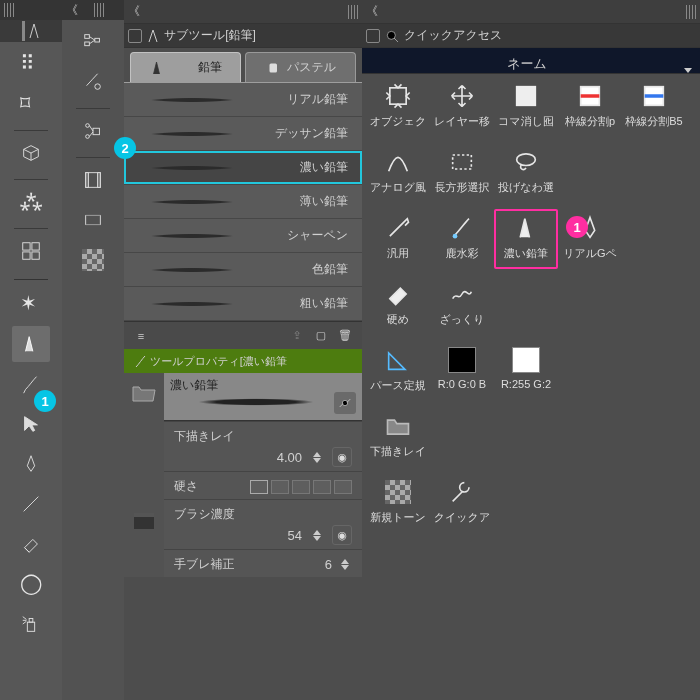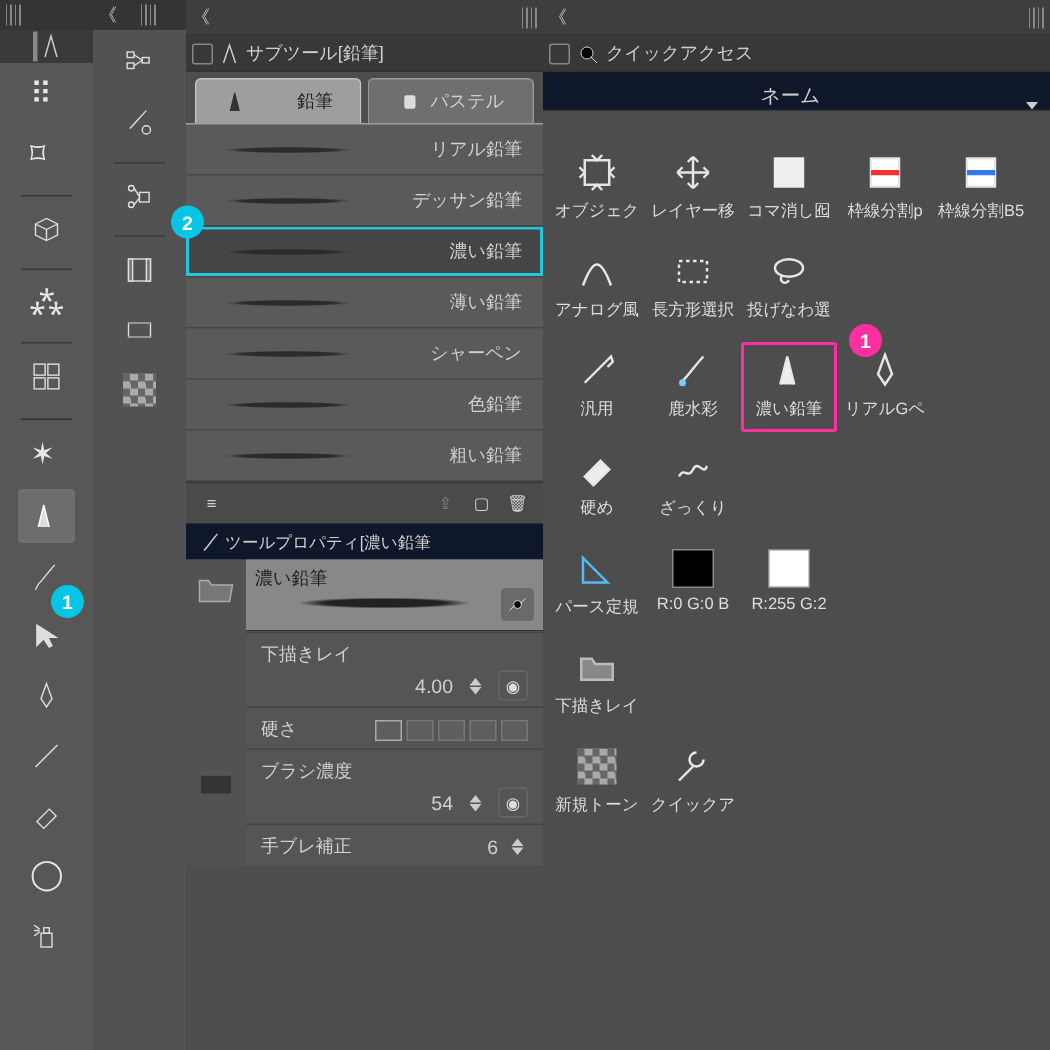--- a/index.html
+++ b/index.html
@@ -48,21 +48,21 @@
   .brow .stroke{ position:absolute; left:16px; top:14px; width:130px; height:6px;
                  background:radial-gradient(ellipse 60px 3px at 40% 50%, #2b2b2b 0%, #2b2b2b 50%, transparent 70%);}
   .brow.sel{ background:#454545;}
   .brow.hlcyan{ box-shadow: inset 0 0 0 2px #22c7dd;}
   .bottombar{ height:28px; display:flex; align-items:center; justify-content:flex-start; gap:6px;
              padding:0 8px; background:#4a4a4a; border-top:1px solid #333;}
   .smico{width:18px;height:18px;display:inline-flex;align-items:center;justify-content:center;color:#d0d0d0;}
   .smico.disabled{opacity:0.4;}
 
   
-  .prop-hdr{height:24px;background:#0f172a;display:flex;align-items:center;padding:0 4px;gap:4px;font-size:11px;}
+  .prop-hdr{height:24px;background:#4d7c0f;display:flex;align-items:center;padding:0 4px;gap:4px;font-size:11px;}
   .folder-col{width:40px;display:flex;flex-direction:column;align-items:center;gap:8px;padding-top:8px;background:#525252;}
   .prop-wrap{display:flex;}
   .prop-body{flex:1;background:#555;}
   .preview{height:48px;position:relative;background:#888;border-bottom:1px solid #333;}
   .preview .label{position:absolute;top:4px;left:6px;font-size:12px;color:#222;}
   .preview .stroke{ position:absolute; left:20px; top:24px; width:160px; height:10px;
                  background:radial-gradient(ellipse 80px 5px at 45% 50%, #222 0%, #222 50%, transparent 72%);}
   .preview .wrench{position:absolute;right:6px;bottom:6px;width:22px;height:22px;border-radius:3px;background:#6a6a6a;
                   display:flex;align-items:center;justify-content:center;}
   .prop-row{padding:6px 10px 4px 10px;border-top:1px solid #444;}
@@ -75,21 +75,21 @@
   .updown .d{border-top:5px solid #ccc;}
   .boxes{display:flex;gap:3px;}
   .boxes div{width:18px;height:14px;border:1px solid #777;background:#5e5e5e;}
   .boxes div.lead{border:1px solid #aaa;}
   .endicon{width:20px;height:20px;display:flex;align-items:center;justify-content:center;color:#ddd;border:1px solid #666;border-radius:3px;}
 
   
   .qtabs{height:26px;background:#0f172a;display:flex;align-items:flex-end;padding:0 8px;border-bottom:1px solid #333;}
   .qtabs .qlab{flex:1;text-align:center;font-size:13px;}
   .tri{width:0;height:0;border-left:4px solid transparent;border-right:4px solid transparent;border-top:5px solid #ccc;}
-  .qgrid{display:flex;flex-wrap:wrap;padding:22px 4px;align-content:flex-start;}
+  .qgrid{display:flex;flex-wrap:wrap;padding:3px 4px;align-content:flex-start;}
   .qcell{width:64px;height:60px;display:flex;flex-direction:column;align-items:center;justify-content:flex-start;
          gap:3px;padding-top:4px;position:relative;}
   .qicon{width:34px;height:30px;display:flex;align-items:center;justify-content:center;}
   .qicon svg{width:28px;height:28px;stroke:#e6e6e6;fill:none;stroke-width:1.4;}
   .qlabel{font-size:11px;color:#ddd;white-space:nowrap;overflow:hidden;text-overflow:clip;max-width:62px;text-align:center;}
   .qcell.hlpink{box-shadow:inset 0 0 0 2px #ff2ea1;border-radius:2px;}
   .qsep{width:100%;height:6px;}
 
   
   .callout{position:absolute;width:22px;height:22px;border-radius:50%;display:flex;align-items:center;

